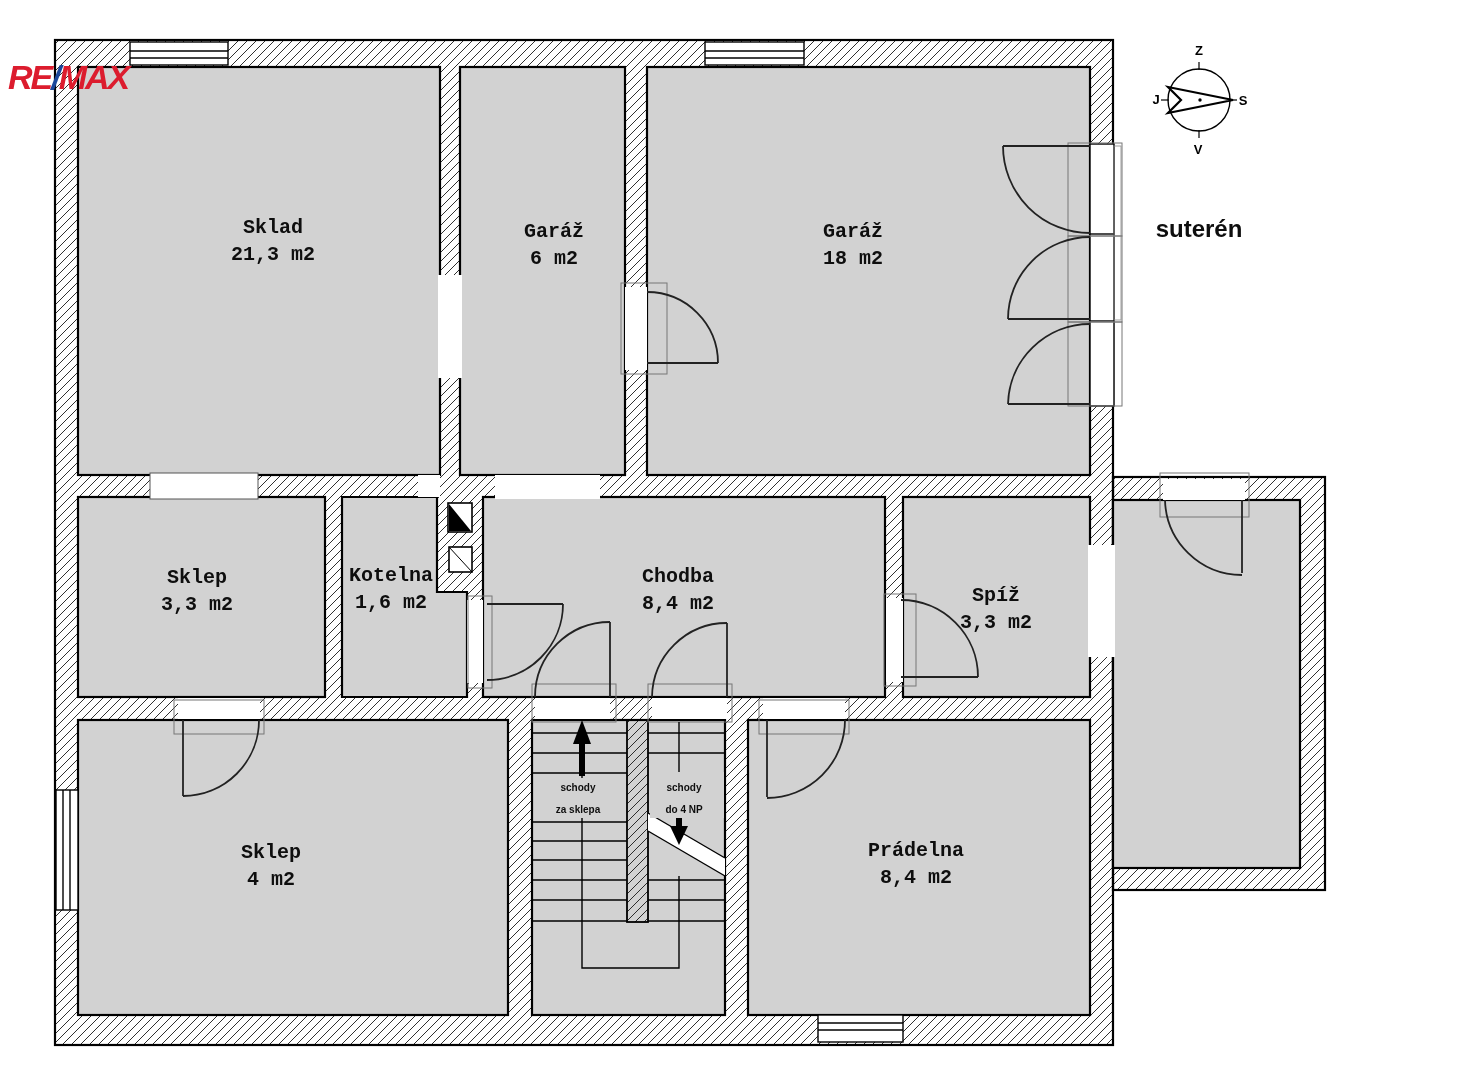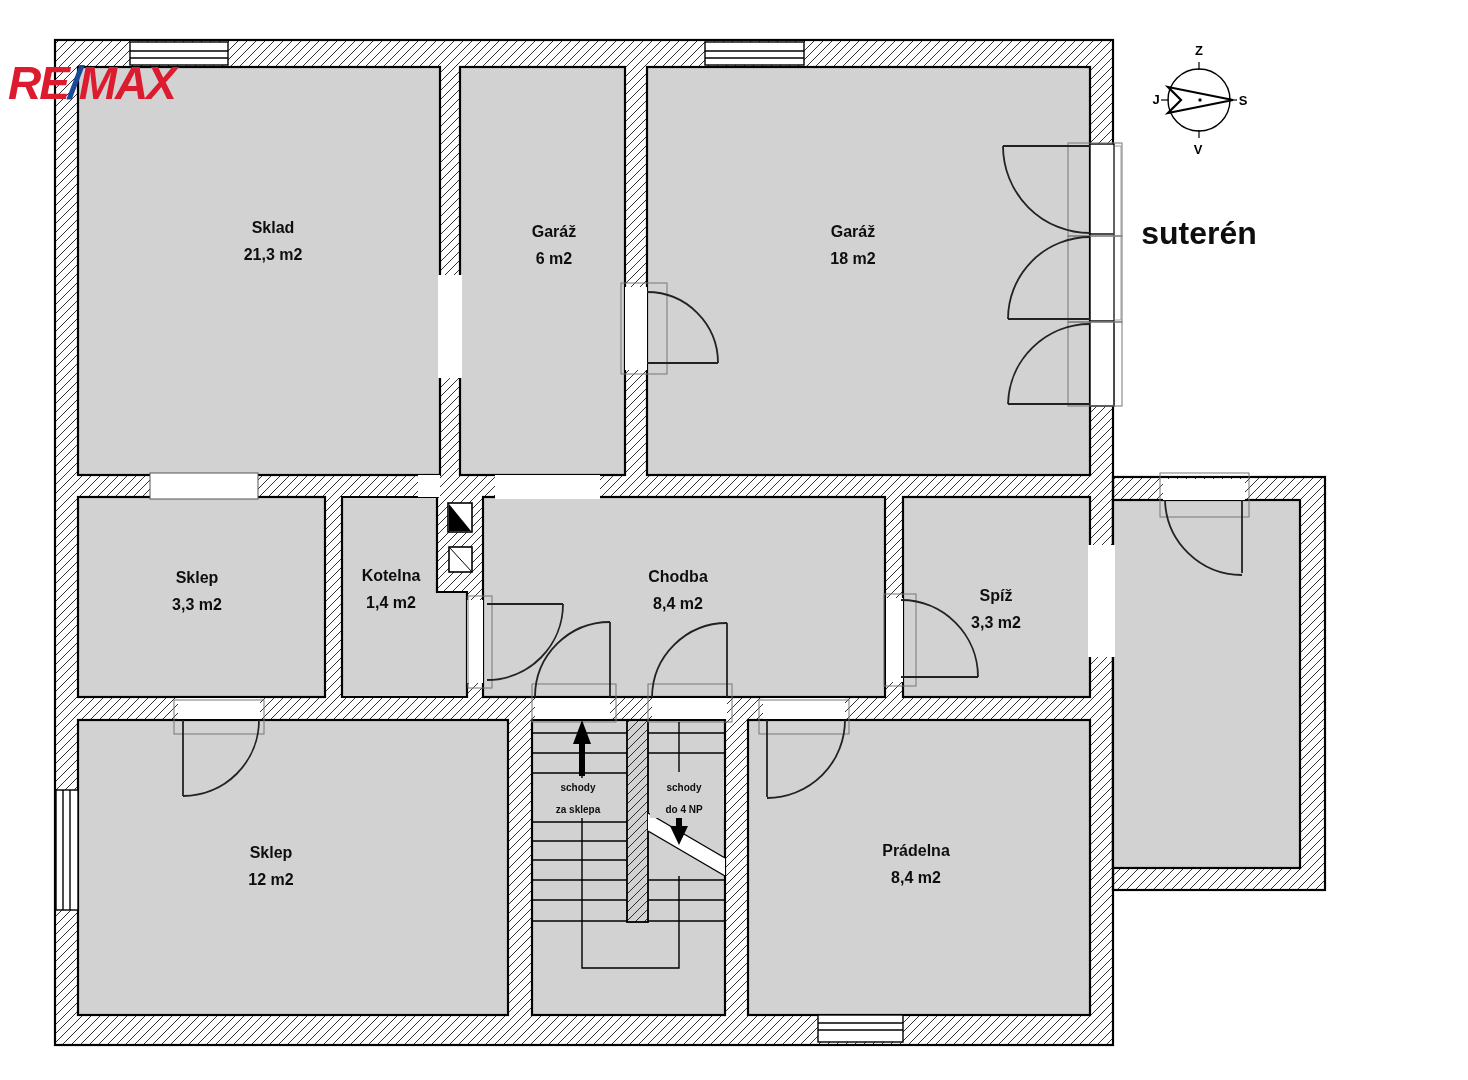--- a/index.html
+++ b/index.html
@@ -1,24 +1,24 @@
 <!DOCTYPE html>
 <html><head>
 <meta charset="utf-8">
 <style>
   html,body{margin:0;padding:0;background:#fff;}
   .stage{position:relative;width:1468px;height:1080px;background:#fff;overflow:hidden;
          font-family:"Liberation Sans",sans-serif;}
   .stage svg{position:absolute;left:0;top:0;}
   .lbl{position:absolute;transform:translateX(-50%);text-align:center;color:#0e0e0e;
        font-weight:bold;white-space:nowrap;}
-  .room-label{font-size:16px;line-height:27px;}
+  .room-label{font-size:20px;line-height:27px;font-family:Liberation Mono, monospace;}
   .stair-label{font-size:10px;line-height:22px;}
-  .floor-label{font-size:32px;}
-  .brand{position:absolute;left:8px;top:60px;font-size:46px;font-style:italic;
+  .floor-label{font-size:24px;}
+  .brand{position:absolute;left:8px;top:60px;font-size:34px;font-style:italic;
          font-weight:800;letter-spacing:-2px;line-height:1;}
   .compass-letter{position:absolute;font-size:13px;font-weight:bold;color:#000;
                   transform:translate(-50%,-50%);}
 </style>
 </head>
 <body>
 
 <div class="stage">
 
 <svg width="1468" height="1080" viewBox="0 0 1468 1080">
@@ -240,33 +240,33 @@
 <div class="lbl room-label" style="left:853px;top:218px">
   <span style="display:block">Garáž</span>
   <span style="display:block">18 m2</span>
 </div>
 <div class="lbl room-label" style="left:197px;top:564px">
   <span style="display:block">Sklep</span>
   <span style="display:block">3,3 m2</span>
 </div>
 <div class="lbl room-label" style="left:391px;top:562px">
   <span style="display:block">Kotelna</span>
-  <span style="display:block">1,4 m2</span>
+  <span style="display:block">1,6 m2</span>
 </div>
 <div class="lbl room-label" style="left:678px;top:563px">
   <span style="display:block">Chodba</span>
   <span style="display:block">8,4 m2</span>
 </div>
 <div class="lbl room-label" style="left:996px;top:582px">
   <span style="display:block">Spíž</span>
   <span style="display:block">3,3 m2</span>
 </div>
 <div class="lbl room-label" style="left:271px;top:839px">
   <span style="display:block">Sklep</span>
-  <span style="display:block">12 m2</span>
+  <span style="display:block">4 m2</span>
 </div>
 <div class="lbl room-label" style="left:916px;top:837px">
   <span style="display:block">Prádelna</span>
   <span style="display:block">8,4 m2</span>
 </div>
 
 <div class="lbl stair-label" style="left:578px;top:777px">
   <span style="display:block">schody</span>
   <span style="display:block">za sklepa</span>
 </div>

